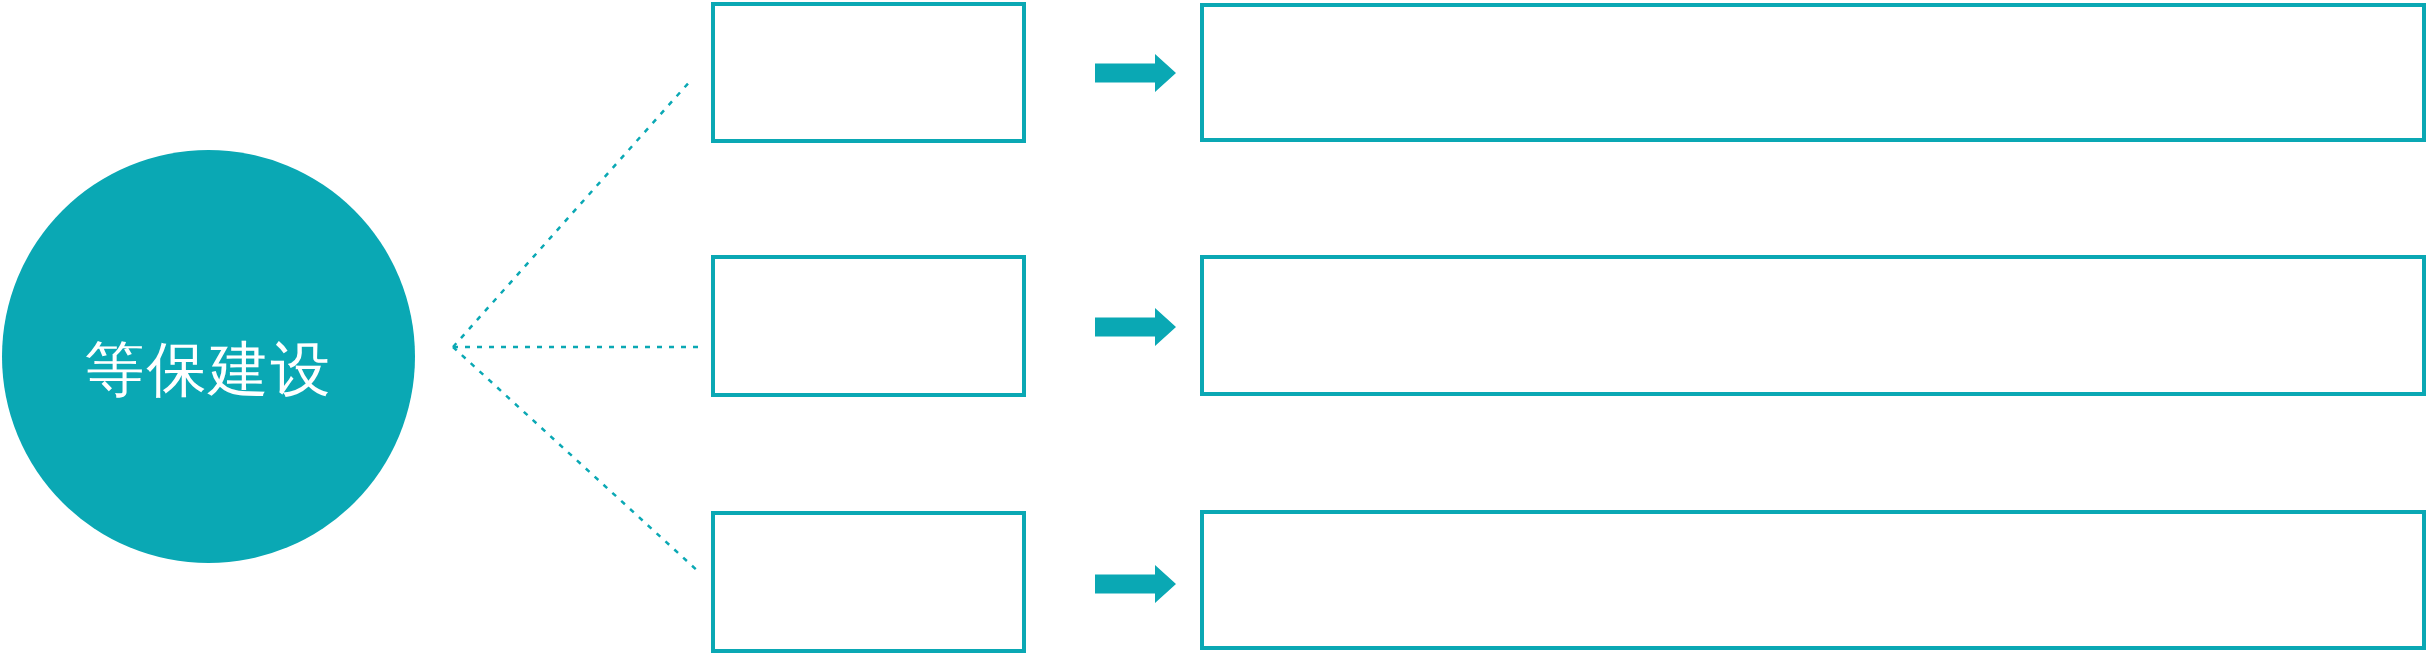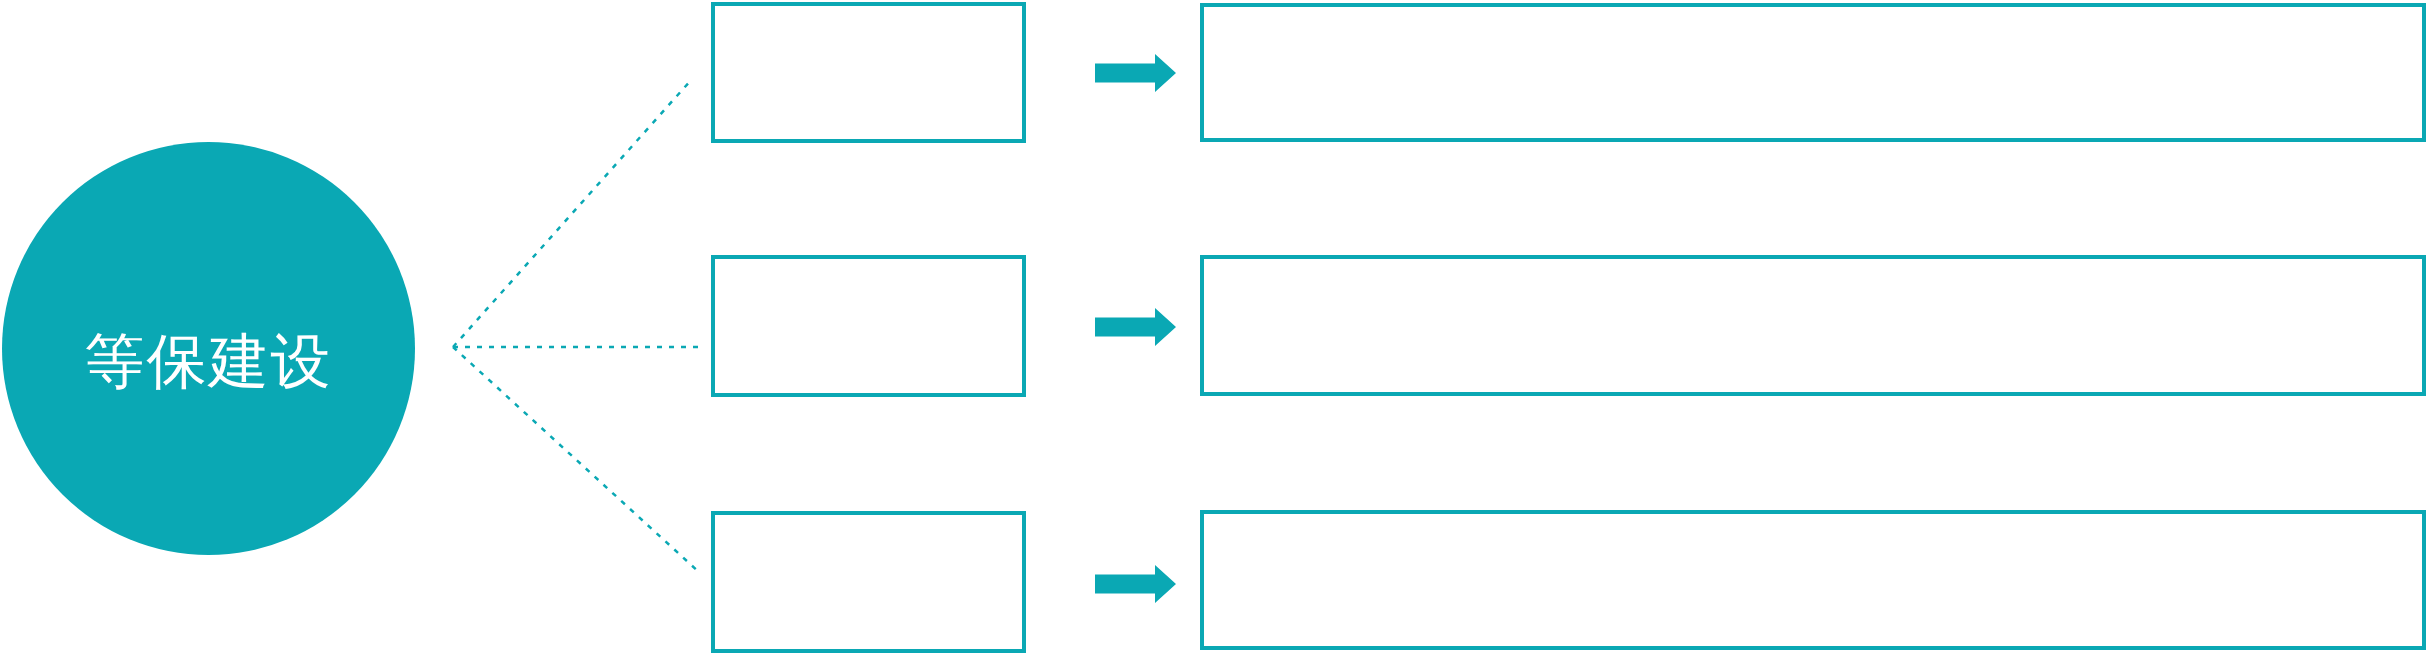--- a/index.html
+++ b/index.html
@@ -19,21 +19,21 @@
     position: absolute;
     left: 0;
     top: 0;
     width: 2434px;
     height: 655px;
     pointer-events: none;
   }
   .hub {
     position: absolute;
     left: 2px;
-    top: 142px;
+    top: 150px;
     width: 413px;
     height: 413px;
     border-radius: 50%;
     background: #0AA8B4;
     color: #ffffff;
     display: flex;
     flex-direction: column;
     align-items: center;
     justify-content: center;
     text-align: center;

